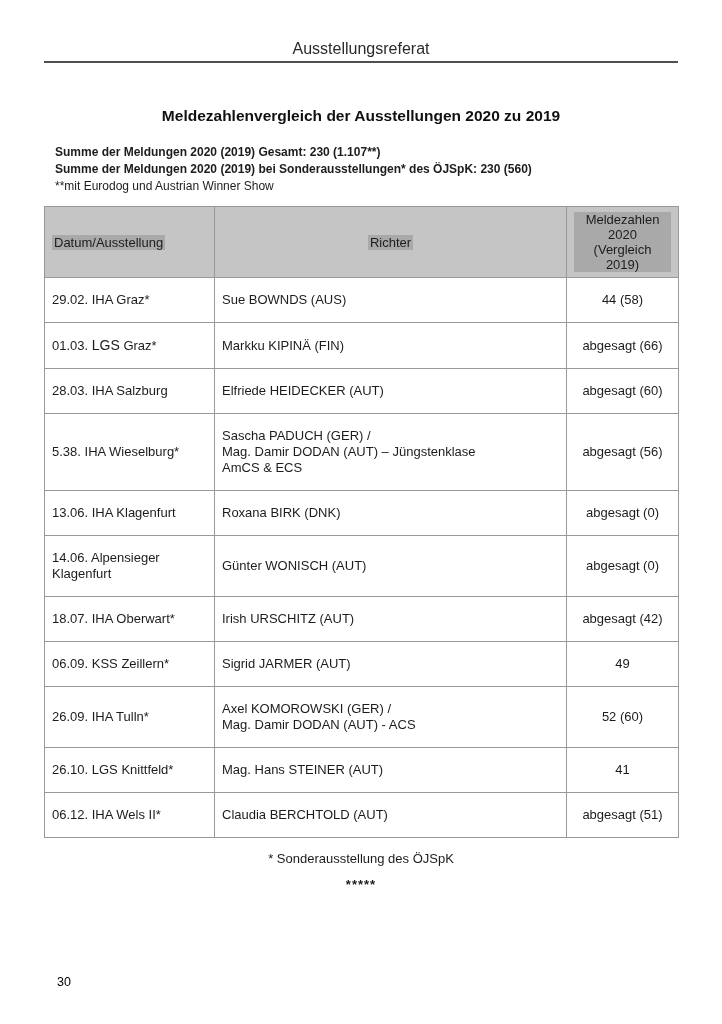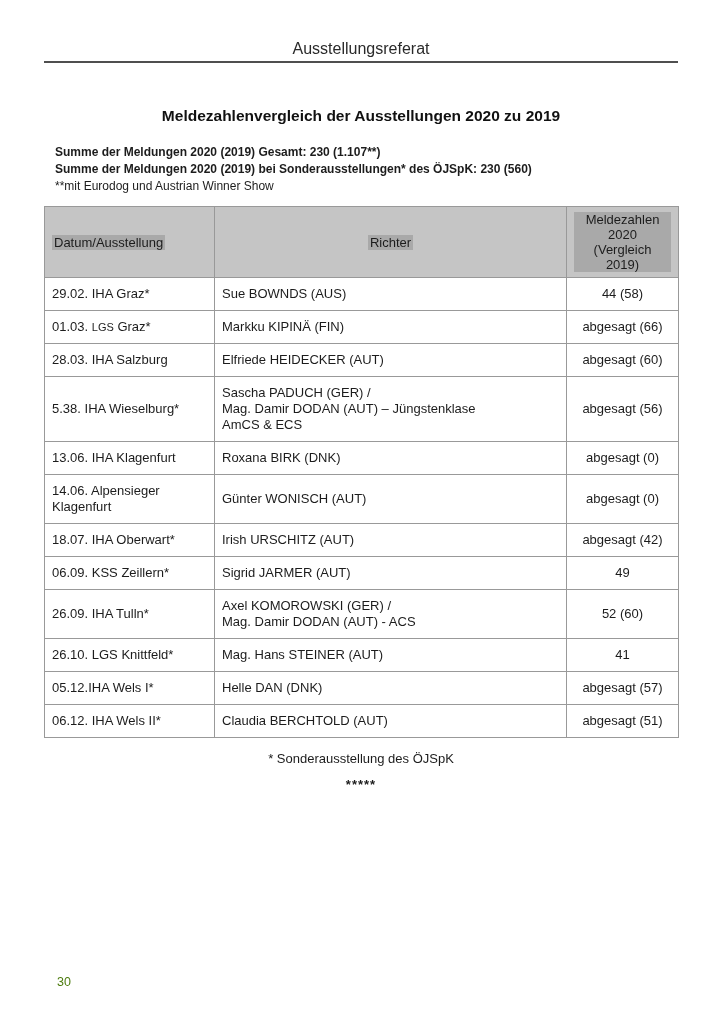--- a/index.html
+++ b/index.html
@@ -39,29 +39,29 @@
   th .hl{
     background:var(--headhl,#a9a9a9);
     display:inline-block;
     white-space:pre-line;
     padding:0 2px;
   }
   th.left{text-align:left;}
   th.center{text-align:center;}
   table.meldetable td{
     font-size:13px;line-height:16px;
-    padding:8px 7px;
+    padding:14px 7px;
     vertical-align:middle;
     white-space:pre-line;
   }
   td.center{text-align:center;}
-  .sc{font-size:11px;}
+  .sc{font-size:14px;}
   .footnote{margin-top:13px;text-align:center;font-size:13px;}
   .stars{margin-top:11px;text-align:center;font-size:13px;font-weight:bold;letter-spacing:1px;}
-  .page-number{position:absolute;left:57px;top:975px;font-size:12.5px;color:#4d7c0f;}
+  .page-number{position:absolute;left:57px;top:975px;font-size:12.5px;color:#000000;}
 </style>
 </head>
 <body>
 
 <div class="page">
   <div class="content">
     <div class="running-header">
       <span>Ausstellungsreferat</span>
     </div>
     <div class="header-rule"></div>
@@ -136,25 +136,20 @@
             <td>Axel KOMOROWSKI (GER) /
 Mag. Damir DODAN (AUT) - ACS</td>
             <td class="center">52 (60)</td>
           </tr>
           <tr>
             <td><span>26.10. LGS Knittfeld*</span></td>
             <td>Mag. Hans STEINER (AUT)</td>
             <td class="center">41</td>
           </tr>
           <tr>
-            <td><span>05.12.IHA Wels I*</span></td>
-            <td>Helle DAN (DNK)</td>
-            <td class="center">abgesagt (57)</td>
-          </tr>
-          <tr>
             <td><span>06.12. IHA Wels II*</span></td>
             <td>Claudia BERCHTOLD (AUT)</td>
             <td class="center">abgesagt (51)</td>
           </tr>
         </tbody>
     </table>
 
     <div class="footnote">* Sonderausstellung des ÖJSpK</div>
     <div class="stars">*****</div>
   </div>

